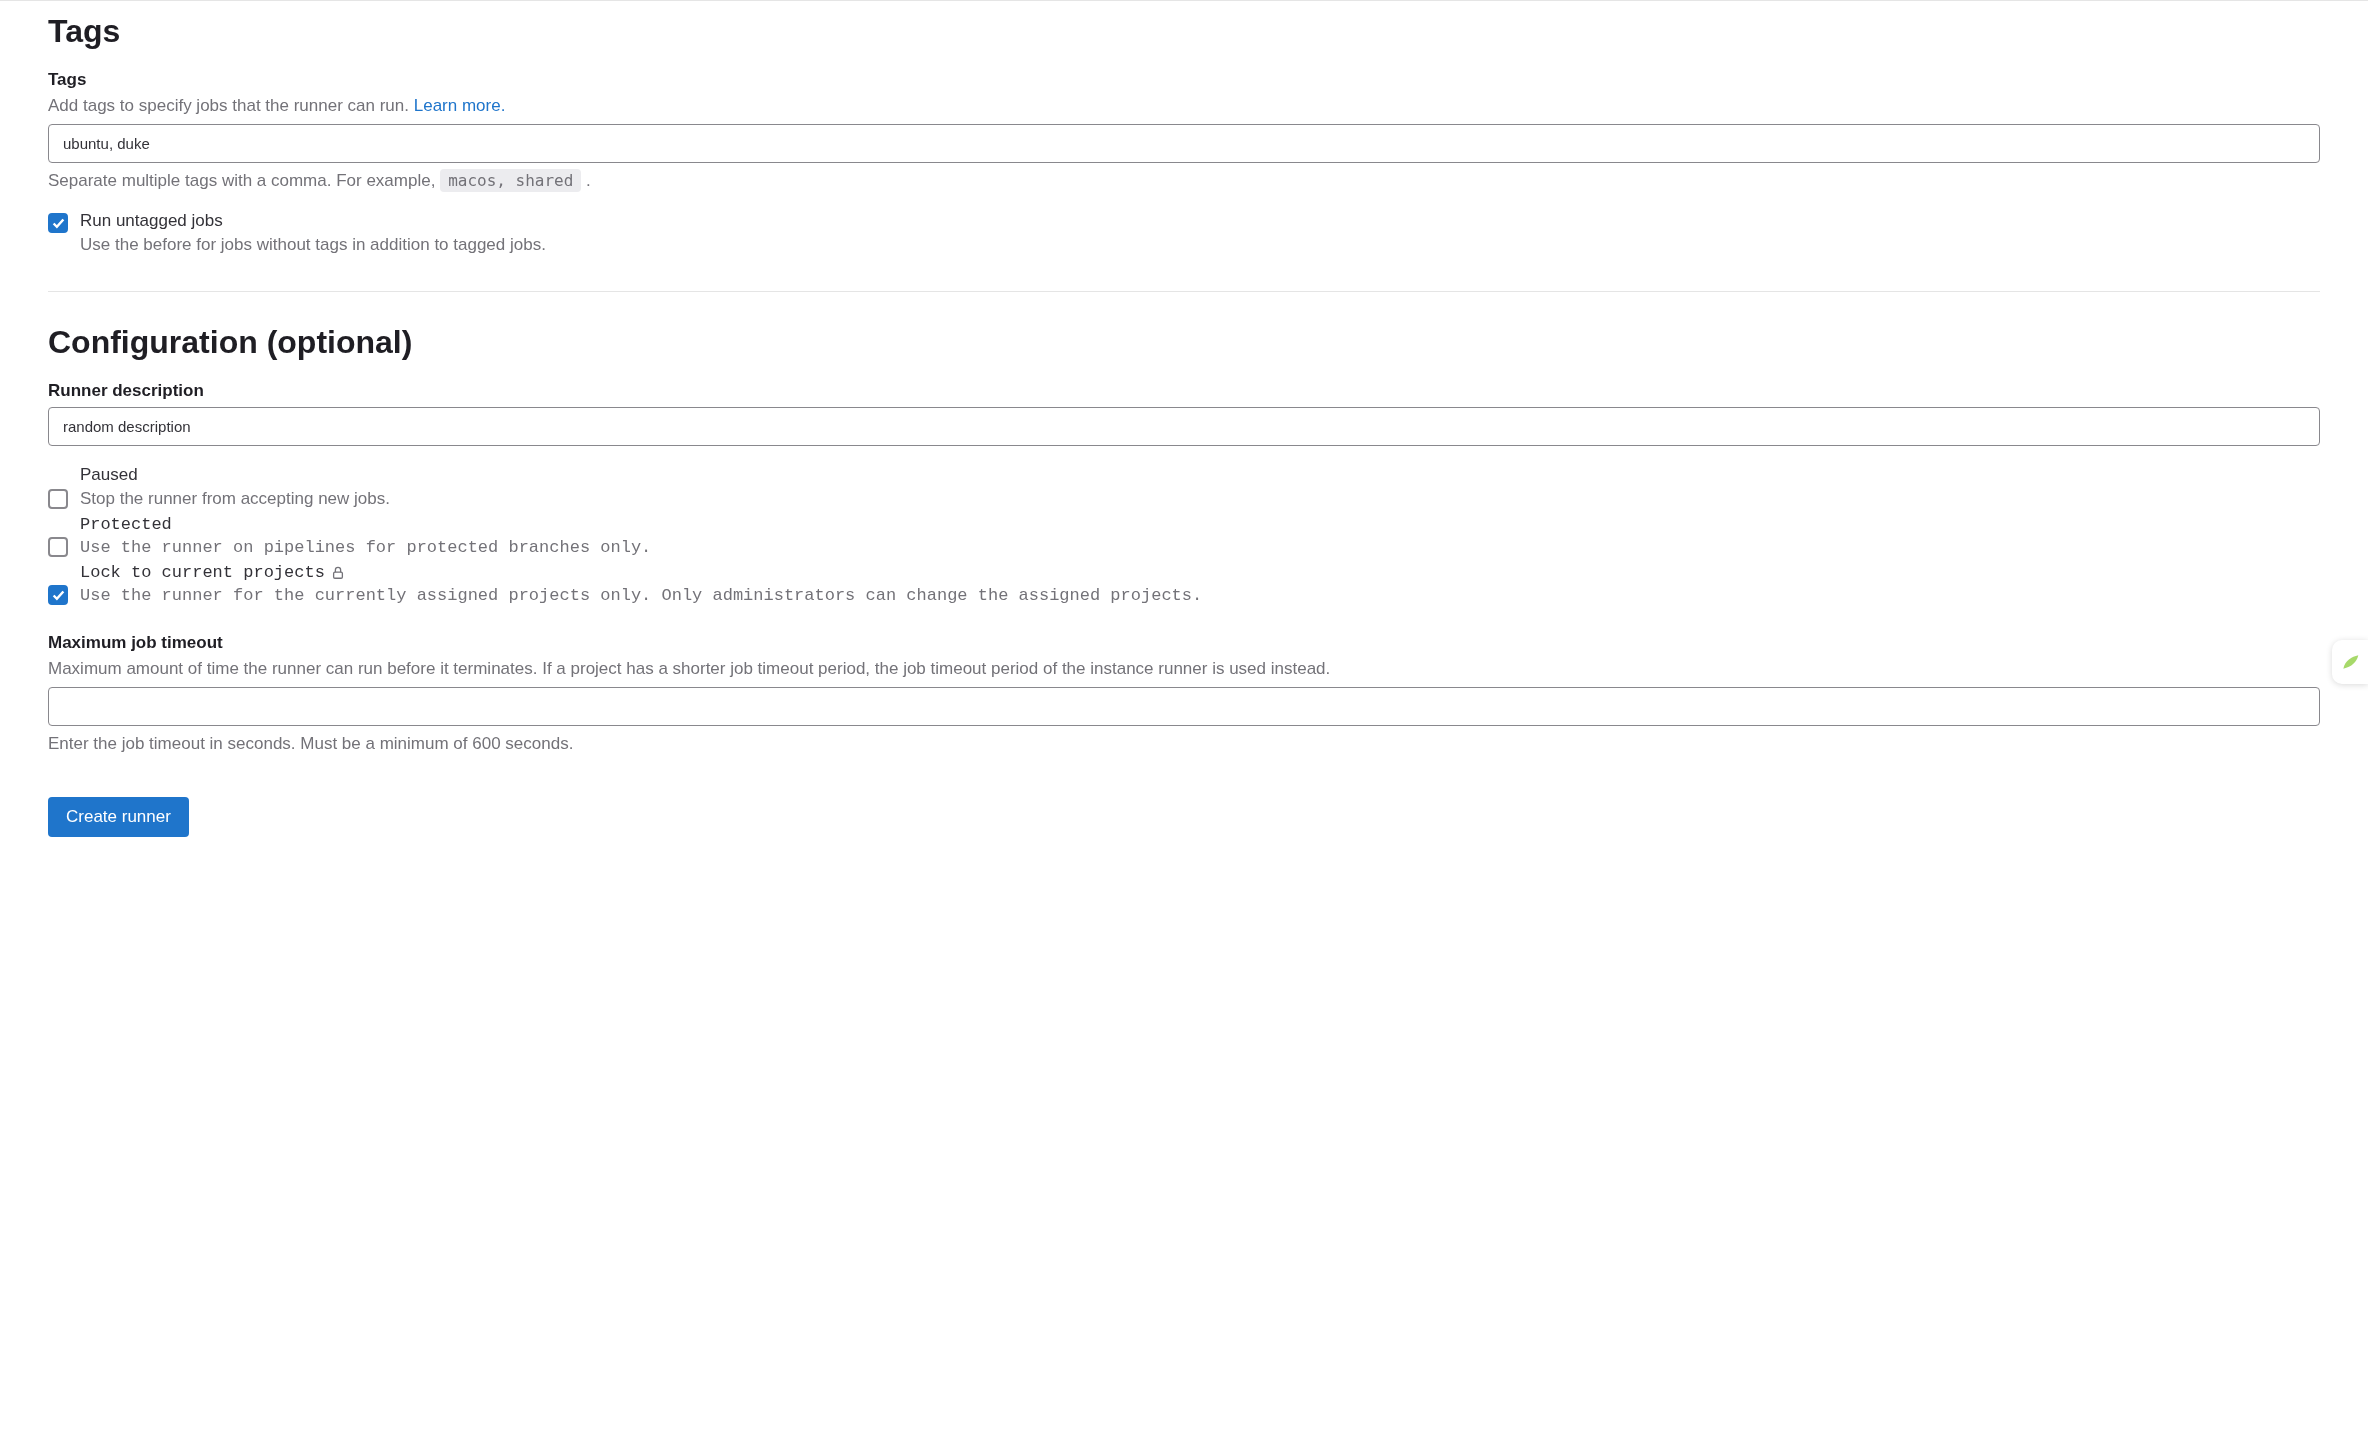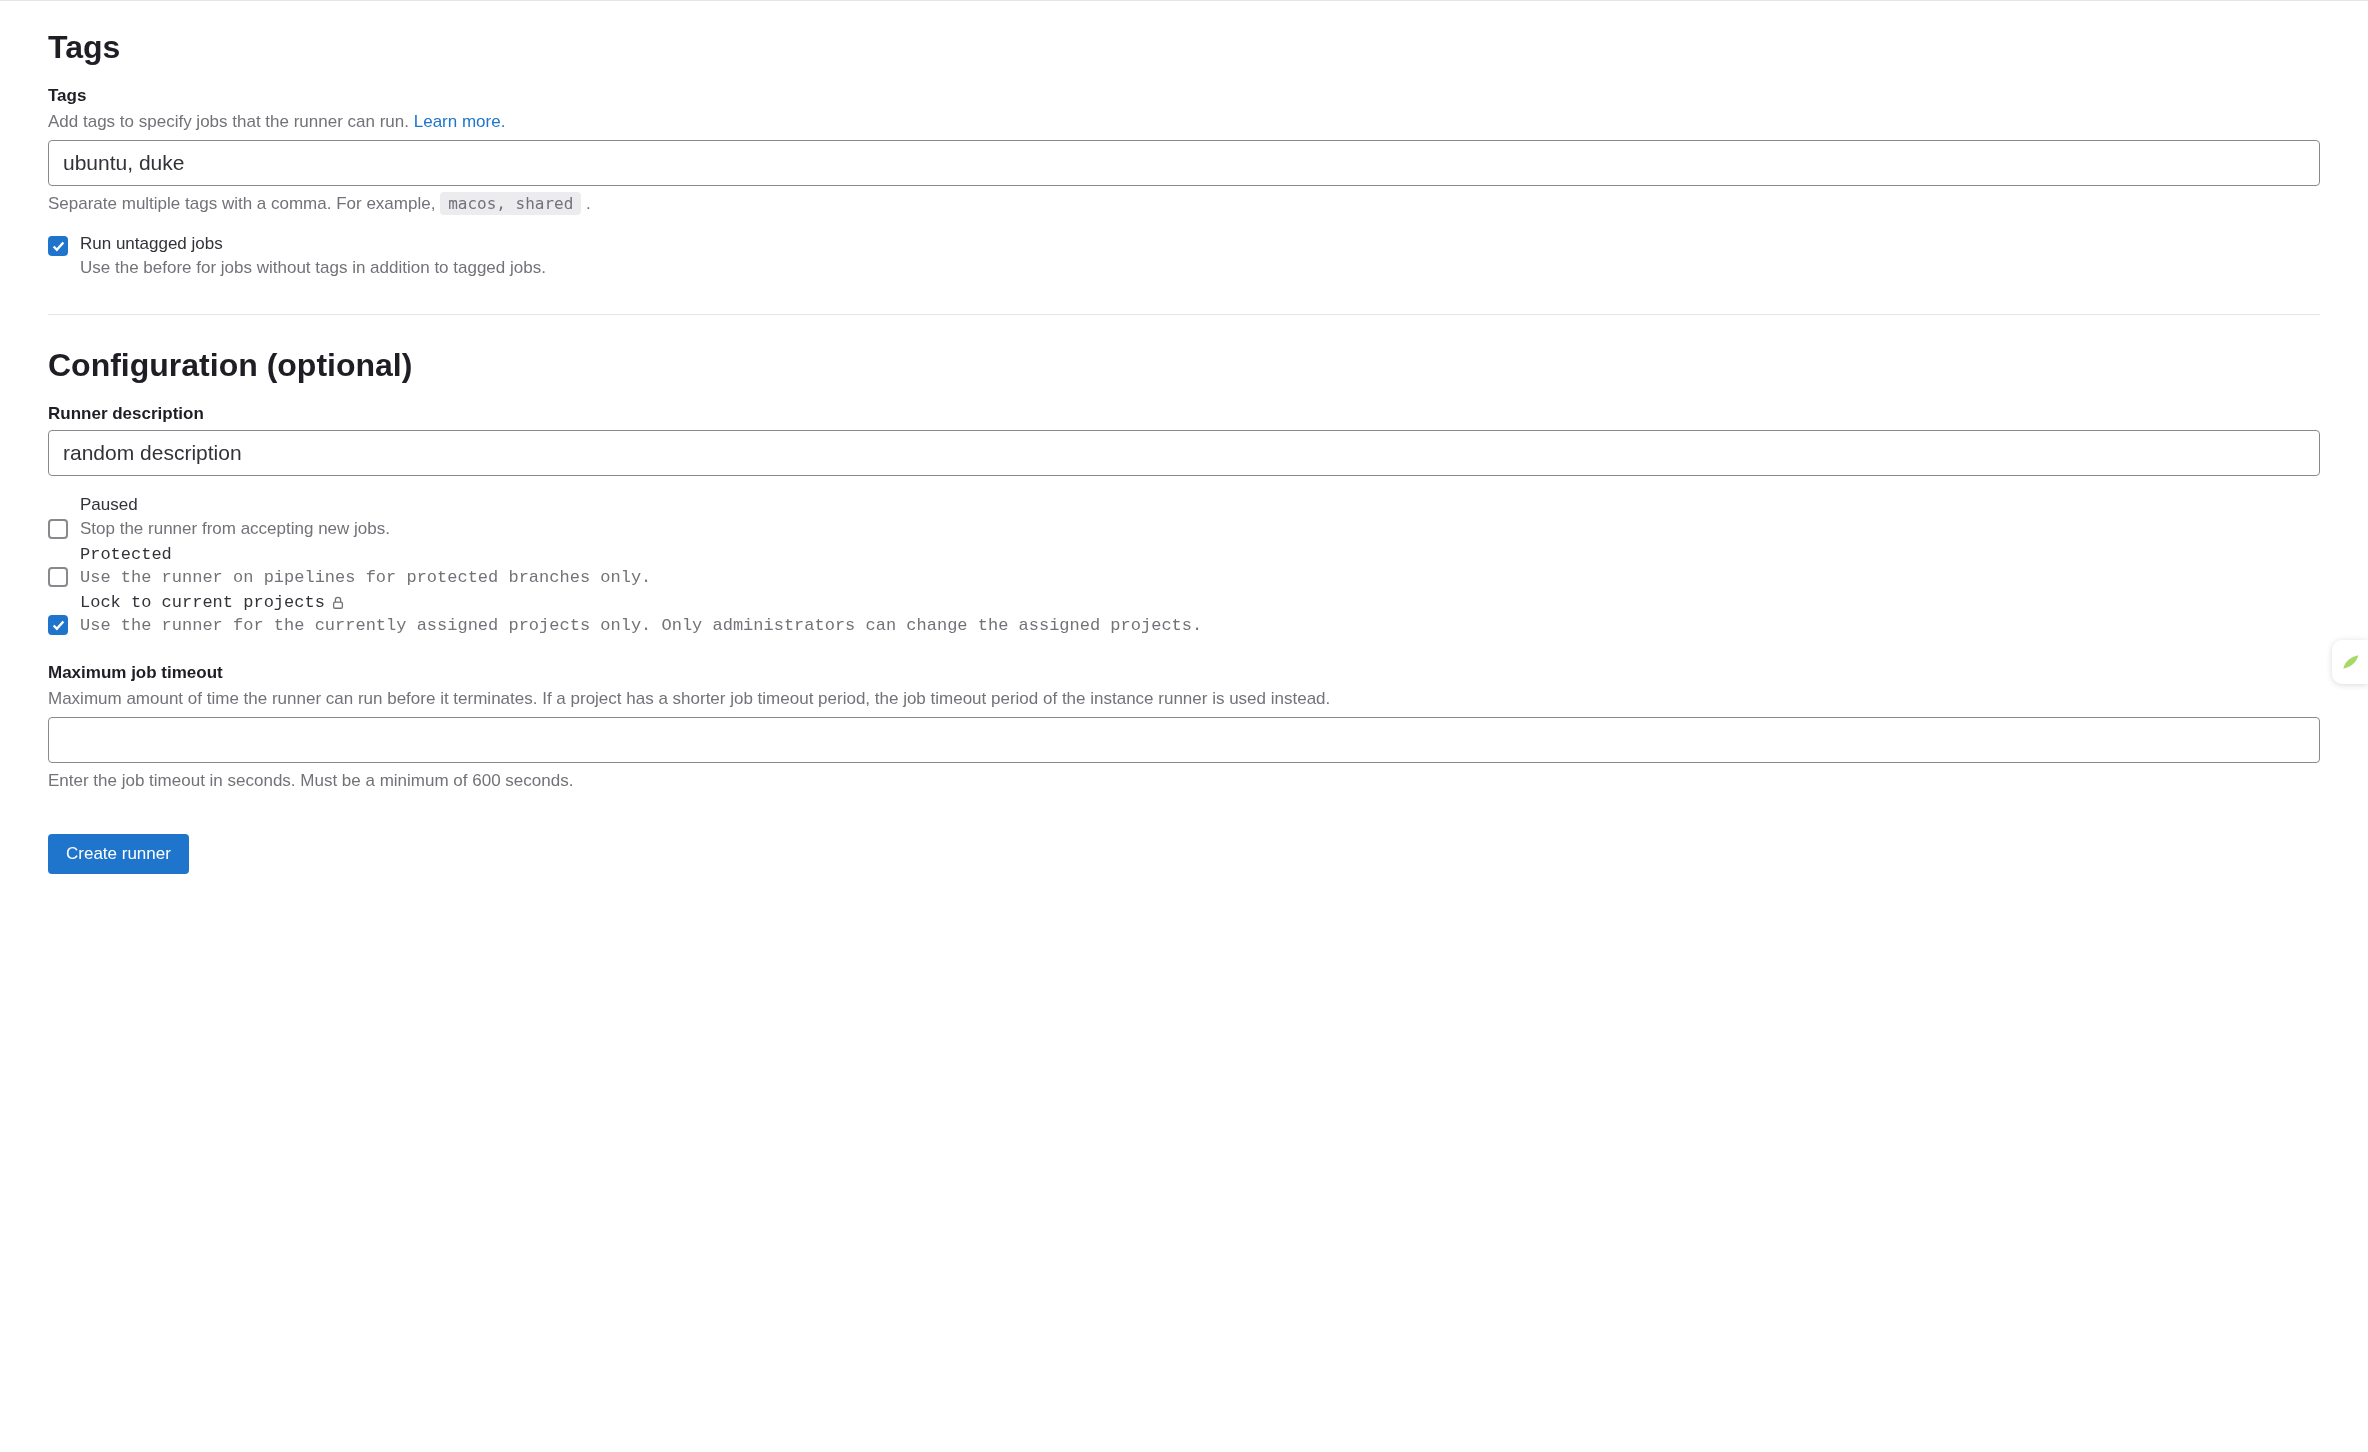--- a/index.html
+++ b/index.html
@@ -8,21 +8,21 @@
     padding: 0;
   }
   body {
     font-family: -apple-system, BlinkMacSystemFont, "Segoe UI", Helvetica, Arial, sans-serif;
     background: #fff;
     color: #333238;
     padding: 0;
     border-top: 1px solid #e5e5e5;
   }
   .container {
-    padding: 28px 48px;
+    padding: 12px 48px;
   }
   h2.section-heading {
     font-size: 32px;
     font-weight: 700;
     color: #1f1e24;
     margin-bottom: 20px;
   }
   .field-group {
     margin-bottom: 8px;
   }
@@ -39,21 +39,21 @@
     margin-bottom: 8px;
     margin-top: 4px;
   }
   .field-description a {
     color: #1f75cb;
     text-decoration: none;
   }
   .text-input {
     width: 100%;
     padding: 10px 14px;
-    font-size: 21px;
+    font-size: 15px;
     border: 1px solid #89888d;
     border-radius: 4px;
     color: #333238;
     font-family: inherit;
     background: #fff;
   }
   .help-text {
     font-size: 17px;
     color: #737278;
     margin-top: 8px;

